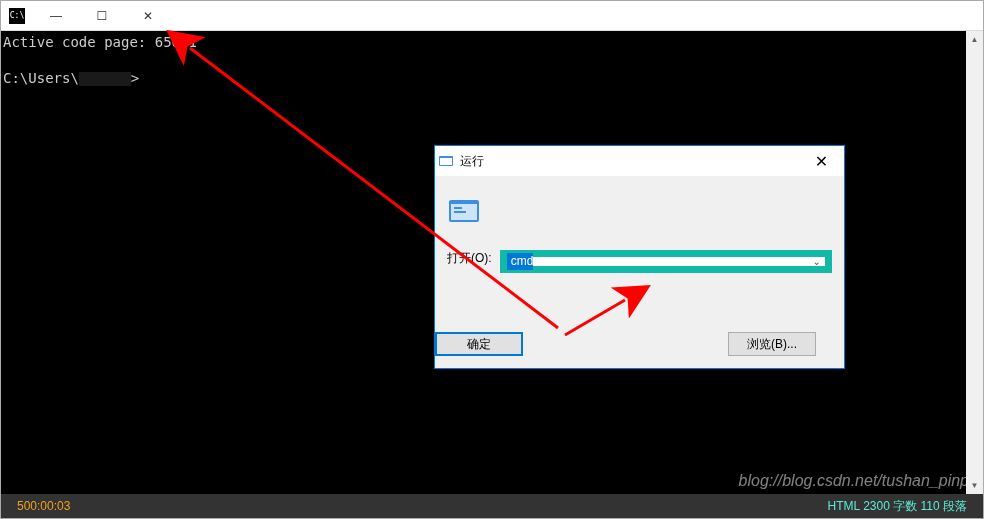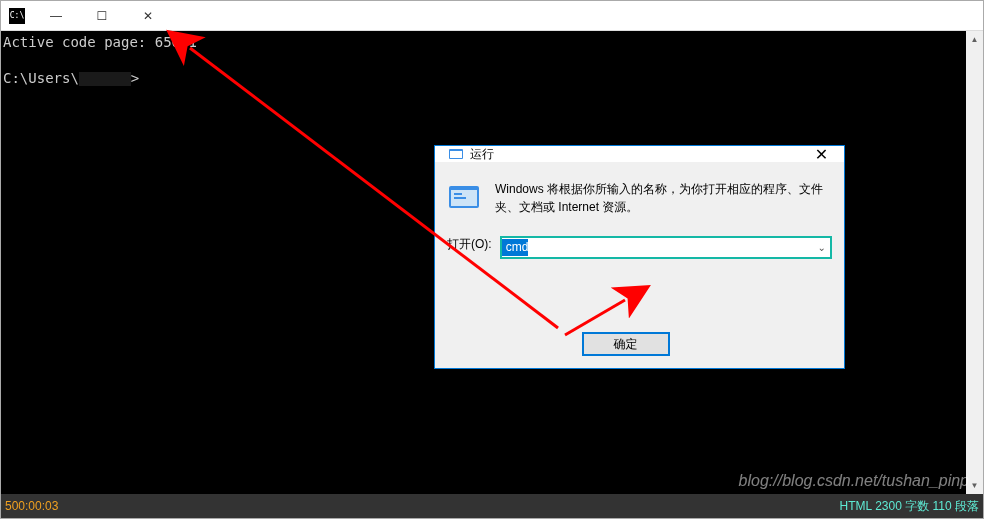--- a/index.html
+++ b/index.html
@@ -13,42 +13,42 @@
     .cmd-ctrl { width: 46px; height: 30px; display: flex; align-items: center; justify-content: center; font-size: 12px; color: #333; }
     
     .cmd-body { position: absolute; top: 30px; left: 0; right: 17px; bottom: 24px; background: #000; color: #ccc; font-family: "Consolas", monospace; font-size: 14px; padding: 2px 0 0 2px; line-height: 18px; }
     .cmd-line { white-space: pre; }
     .redacted { display: inline-block; width: 52px; height: 14px; background: #1a1a1a; vertical-align: middle; }
     
     .cmd-scrollbar { position: absolute; top: 30px; right: 0; width: 17px; bottom: 24px; background: #f0f0f0; }
     .cmd-scroll-btn { width: 17px; height: 17px; background: #f0f0f0; display: flex; align-items: center; justify-content: center; font-size: 8px; color: #606060; }
     .cmd-scroll-btn.bottom { position: absolute; bottom: 0; }
     
-    .statusbar { position: absolute; bottom: 0; left: 0; right: 0; height: 24px; background: #333; color: #ccc; font-size: 12px; display: flex; align-items: center; padding: 0 4px; }
+    .statusbar { position: absolute; bottom: 0; left: 0; right: 0; height: 24px; background: #333; color: #ccc; font-size: 12px; display: flex; align-items: center; padding: 0 16px; }
     .status-left { color: #f0a020; }
     .status-right { margin-left: auto; color: #5eead4; }
     
     .run-dialog { position: absolute; left: 434px; top: 145px; width: 411px; height: 224px; background: #f0f0f0; border: 1px solid #0078d7; box-shadow: 0 5px 20px rgba(0,0,0,0.3); }
-    .run-titlebar { height: 16px; background: #fff; display: flex; align-items: center; padding-left: 13px; }
+    .run-titlebar { height: 30px; background: #fff; display: flex; align-items: center; padding-left: 3px; }
     .run-title-icon { width: 16px; height: 16px; margin-right: 6px; }
     .run-title { font-size: 12px; color: #000; flex: 1; }
     .run-close { width: 45px; height: 30px; display: flex; align-items: center; justify-content: center; font-size: 16px; color: #000; }
     
     .run-content { padding: 18px 12px 10px 12px; }
     .run-desc-row { display: flex; gap: 12px; }
     .run-big-icon { width: 36px; height: 36px; flex-shrink: 0; }
     .run-desc { font-size: 12px; color: #000; line-height: 18px; }
     
     .run-input-row { display: flex; align-items: flex-start; margin-top: 20px; gap: 8px; }
     .run-label { font-size: 12px; color: #000; white-space: nowrap; }
-    .run-combo { flex: 1; height: 23px; border: 2px solid #14b8a6; background: #fff; position: relative; display: flex; align-items: center; }
+    .run-combo { flex: 1; height: 23px; border: 7px solid #14b8a6; background: #fff; position: relative; display: flex; align-items: center; }
     .run-input-text { padding-left: 4px; font-size: 12px; background: #0078d7; color: #fff; display: inline-block; height: 17px; line-height: 17px; }
     .run-combo-arrow { position: absolute; right: 4px; font-size: 10px; color: #555; }
     
-    .run-buttons { position: absolute; bottom: 0; left: 0; right: 0; height: 48px; background: #f0f0f0; display: flex; justify-content: center; align-items: center; padding-right: 28px; gap: 8px; }
+    .run-buttons { position: absolute; bottom: 0; left: 0; right: 0; height: 48px; background: #f0f0f0; display: flex; justify-content: space-between; align-items: center; padding-right: 28px; gap: 8px; }
     .run-btn { width: 88px; height: 24px; background: #e1e1e1; border: 1px solid #adadad; font-size: 12px; color: #000; display: flex; align-items: center; justify-content: center; }
     .run-btn.default { border: 2px solid #0078d7; }
     
     .arrow-svg { position: absolute; top: 0; left: 0; pointer-events: none; }
     
     .watermark { position: absolute; right: 14px; bottom: 28px; color: rgba(255,255,255,0.5); font-size: 16px; font-style: italic; }
   </style>
 </head>
 <body>
 
@@ -92,34 +92,34 @@
   </div>
 
   <div class="run-content">
     <div class="run-desc-row">
       <svg class="run-big-icon" viewBox="0 0 36 36">
         <rect x="2" y="6" width="30" height="22" fill="#3a8ee6" rx="2"></rect>
         <rect x="4" y="10" width="26" height="16" fill="#cde4f7"></rect>
         <rect x="7" y="13" width="8" height="2" fill="#3a8ee6"></rect>
         <rect x="7" y="17" width="12" height="2" fill="#3a8ee6"></rect>
       </svg>
-      <div class="run-desc">Windows 将根据你所输入的名称，为你打开相应的程序、文件夹、文档或 Internet 资源。</div>
     </div>
 
     <div class="run-input-row">
       <span class="run-label">打开(O):</span>
       <div class="run-combo">
         <span class="run-input-text">cmd</span>
         <span class="run-combo-arrow">⌄</span>
       </div>
     </div>
   </div>
 
   <div class="run-buttons">
     <div class="run-btn default">确定</div>
+    <div class="run-btn">浏览(B)...</div>
   </div>
 </div>
 
 <svg class="arrow-svg" width="984" height="519">
   <defs>
     <marker id="ah" markerWidth="12" markerHeight="12" refX="2" refY="6" orient="auto">
       <path d="M0,0 L12,6 L0,12 L3,6 Z" fill="#ff0000"></path>
     </marker>
   </defs>
   <line x1="558" y1="328" x2="190" y2="48" stroke="#ff0000" stroke-width="3" marker-end="url(#ah)"></line>

